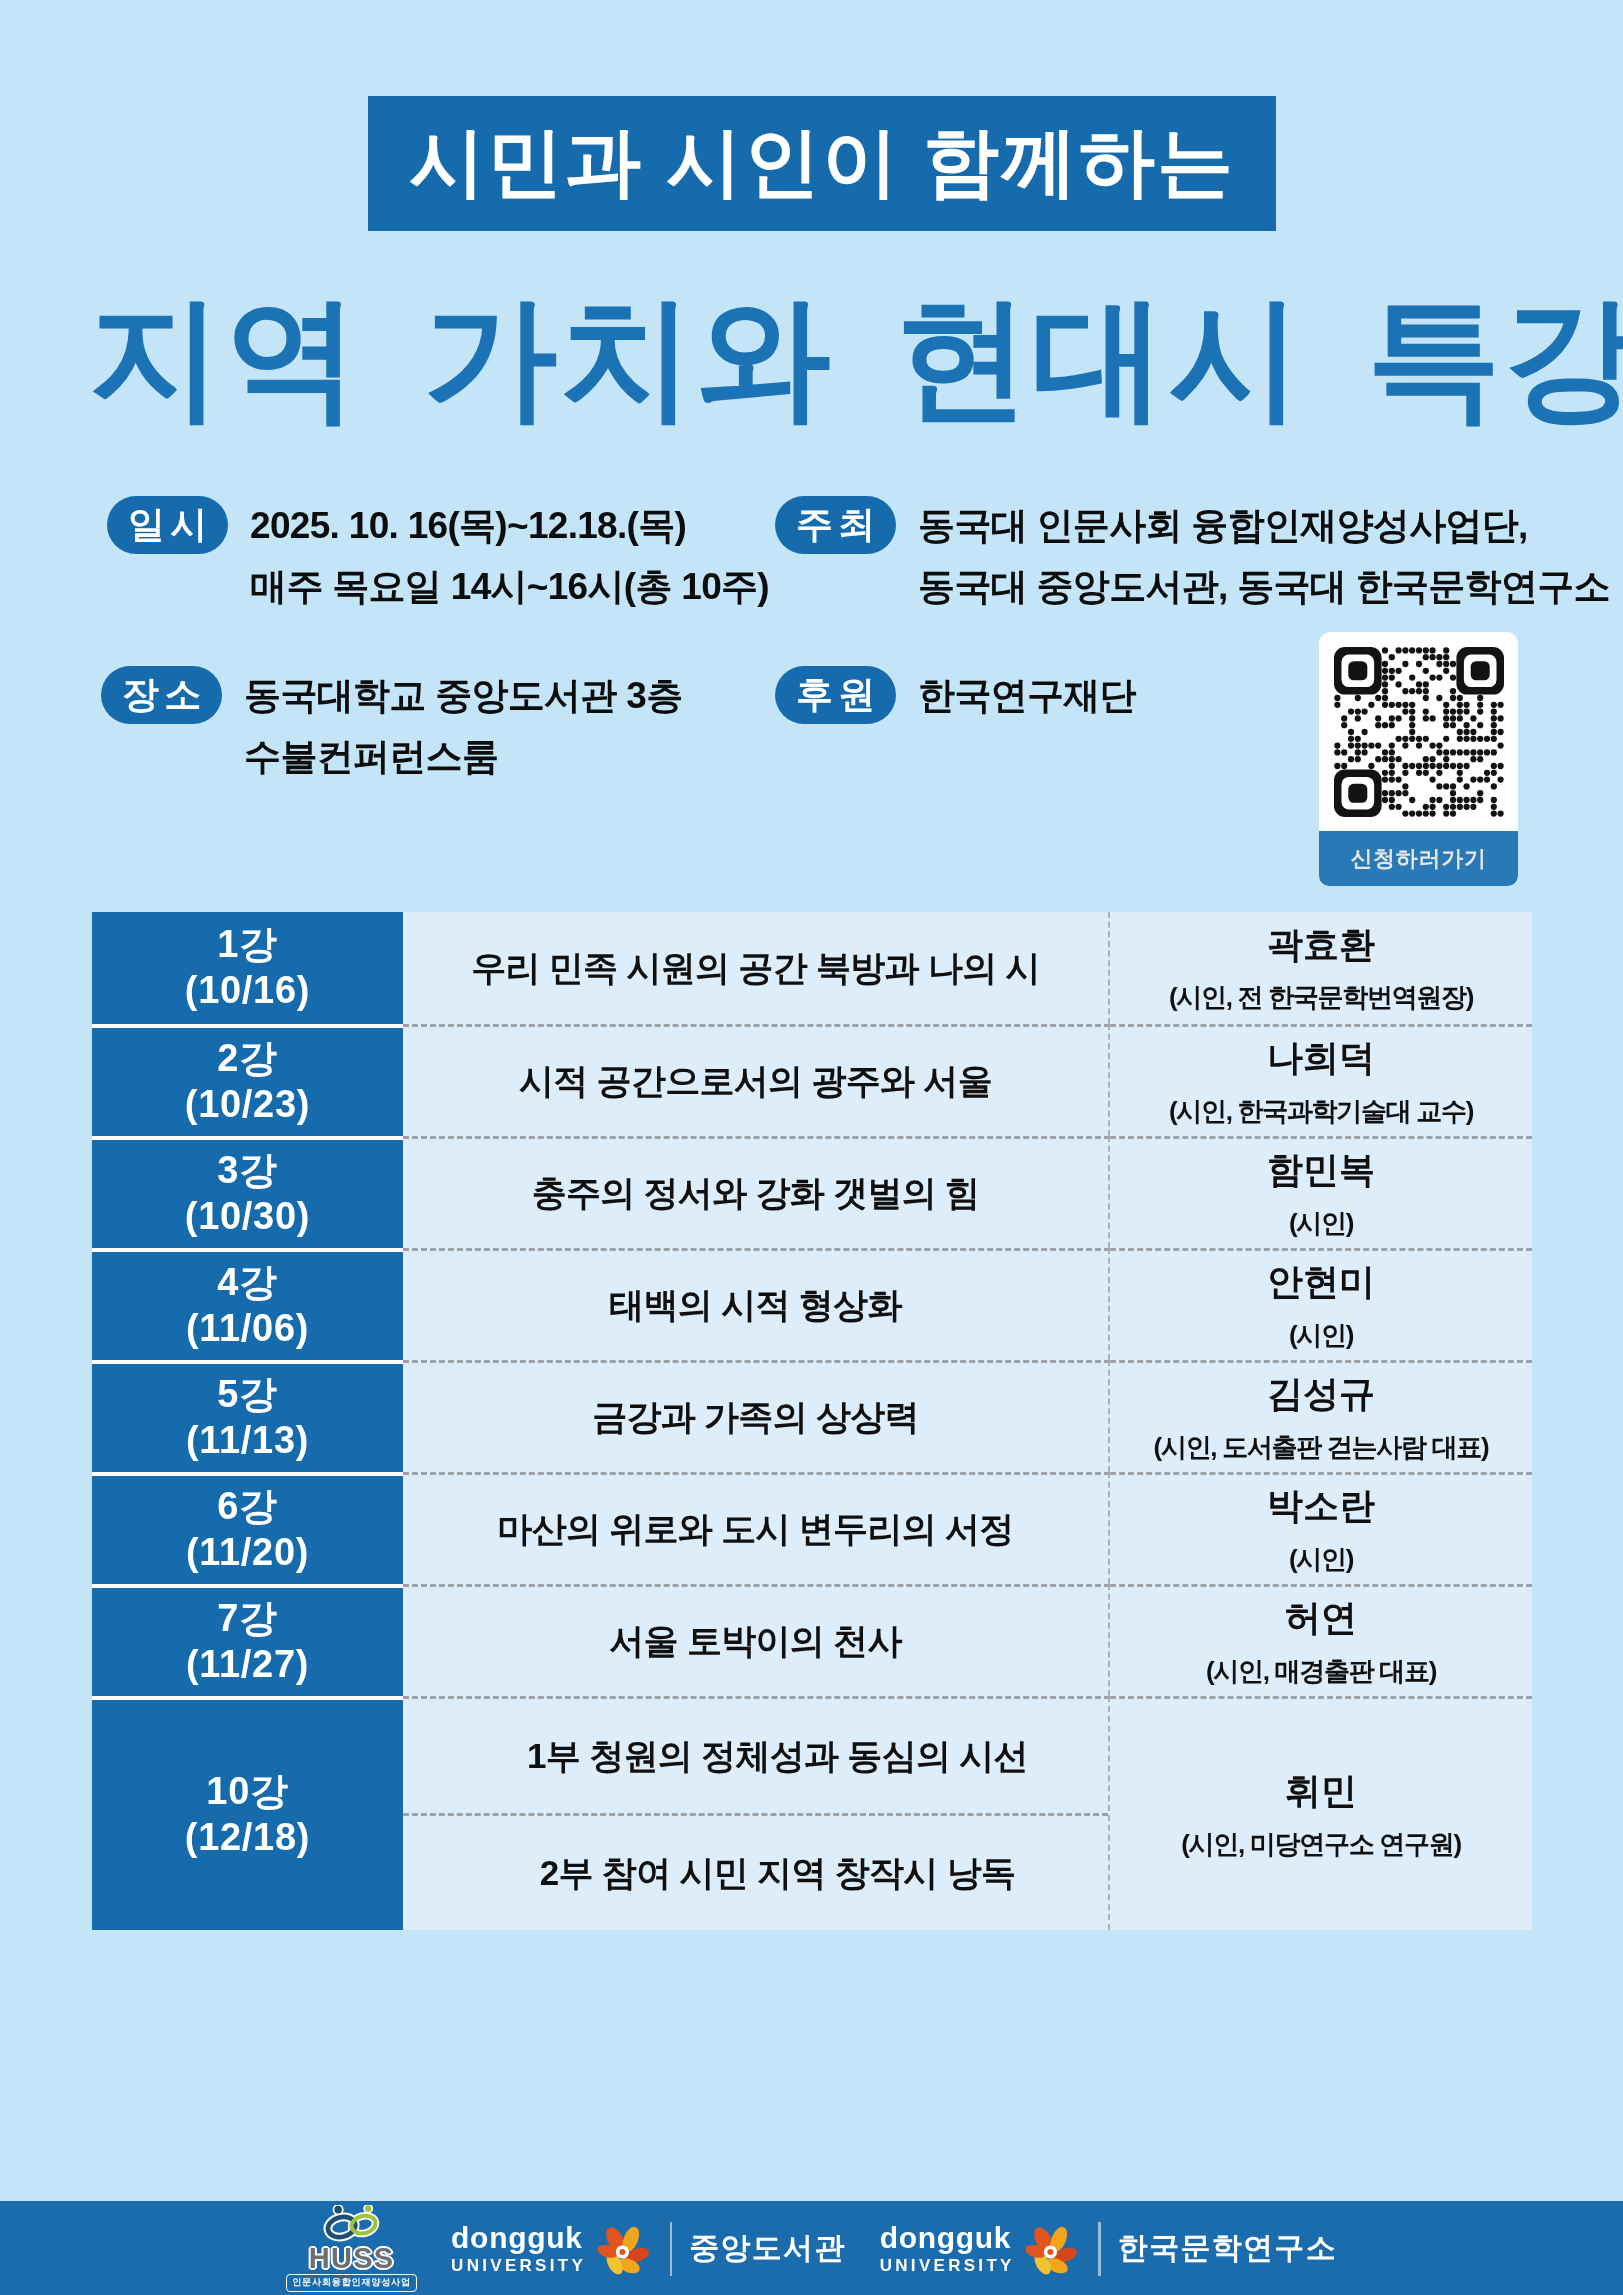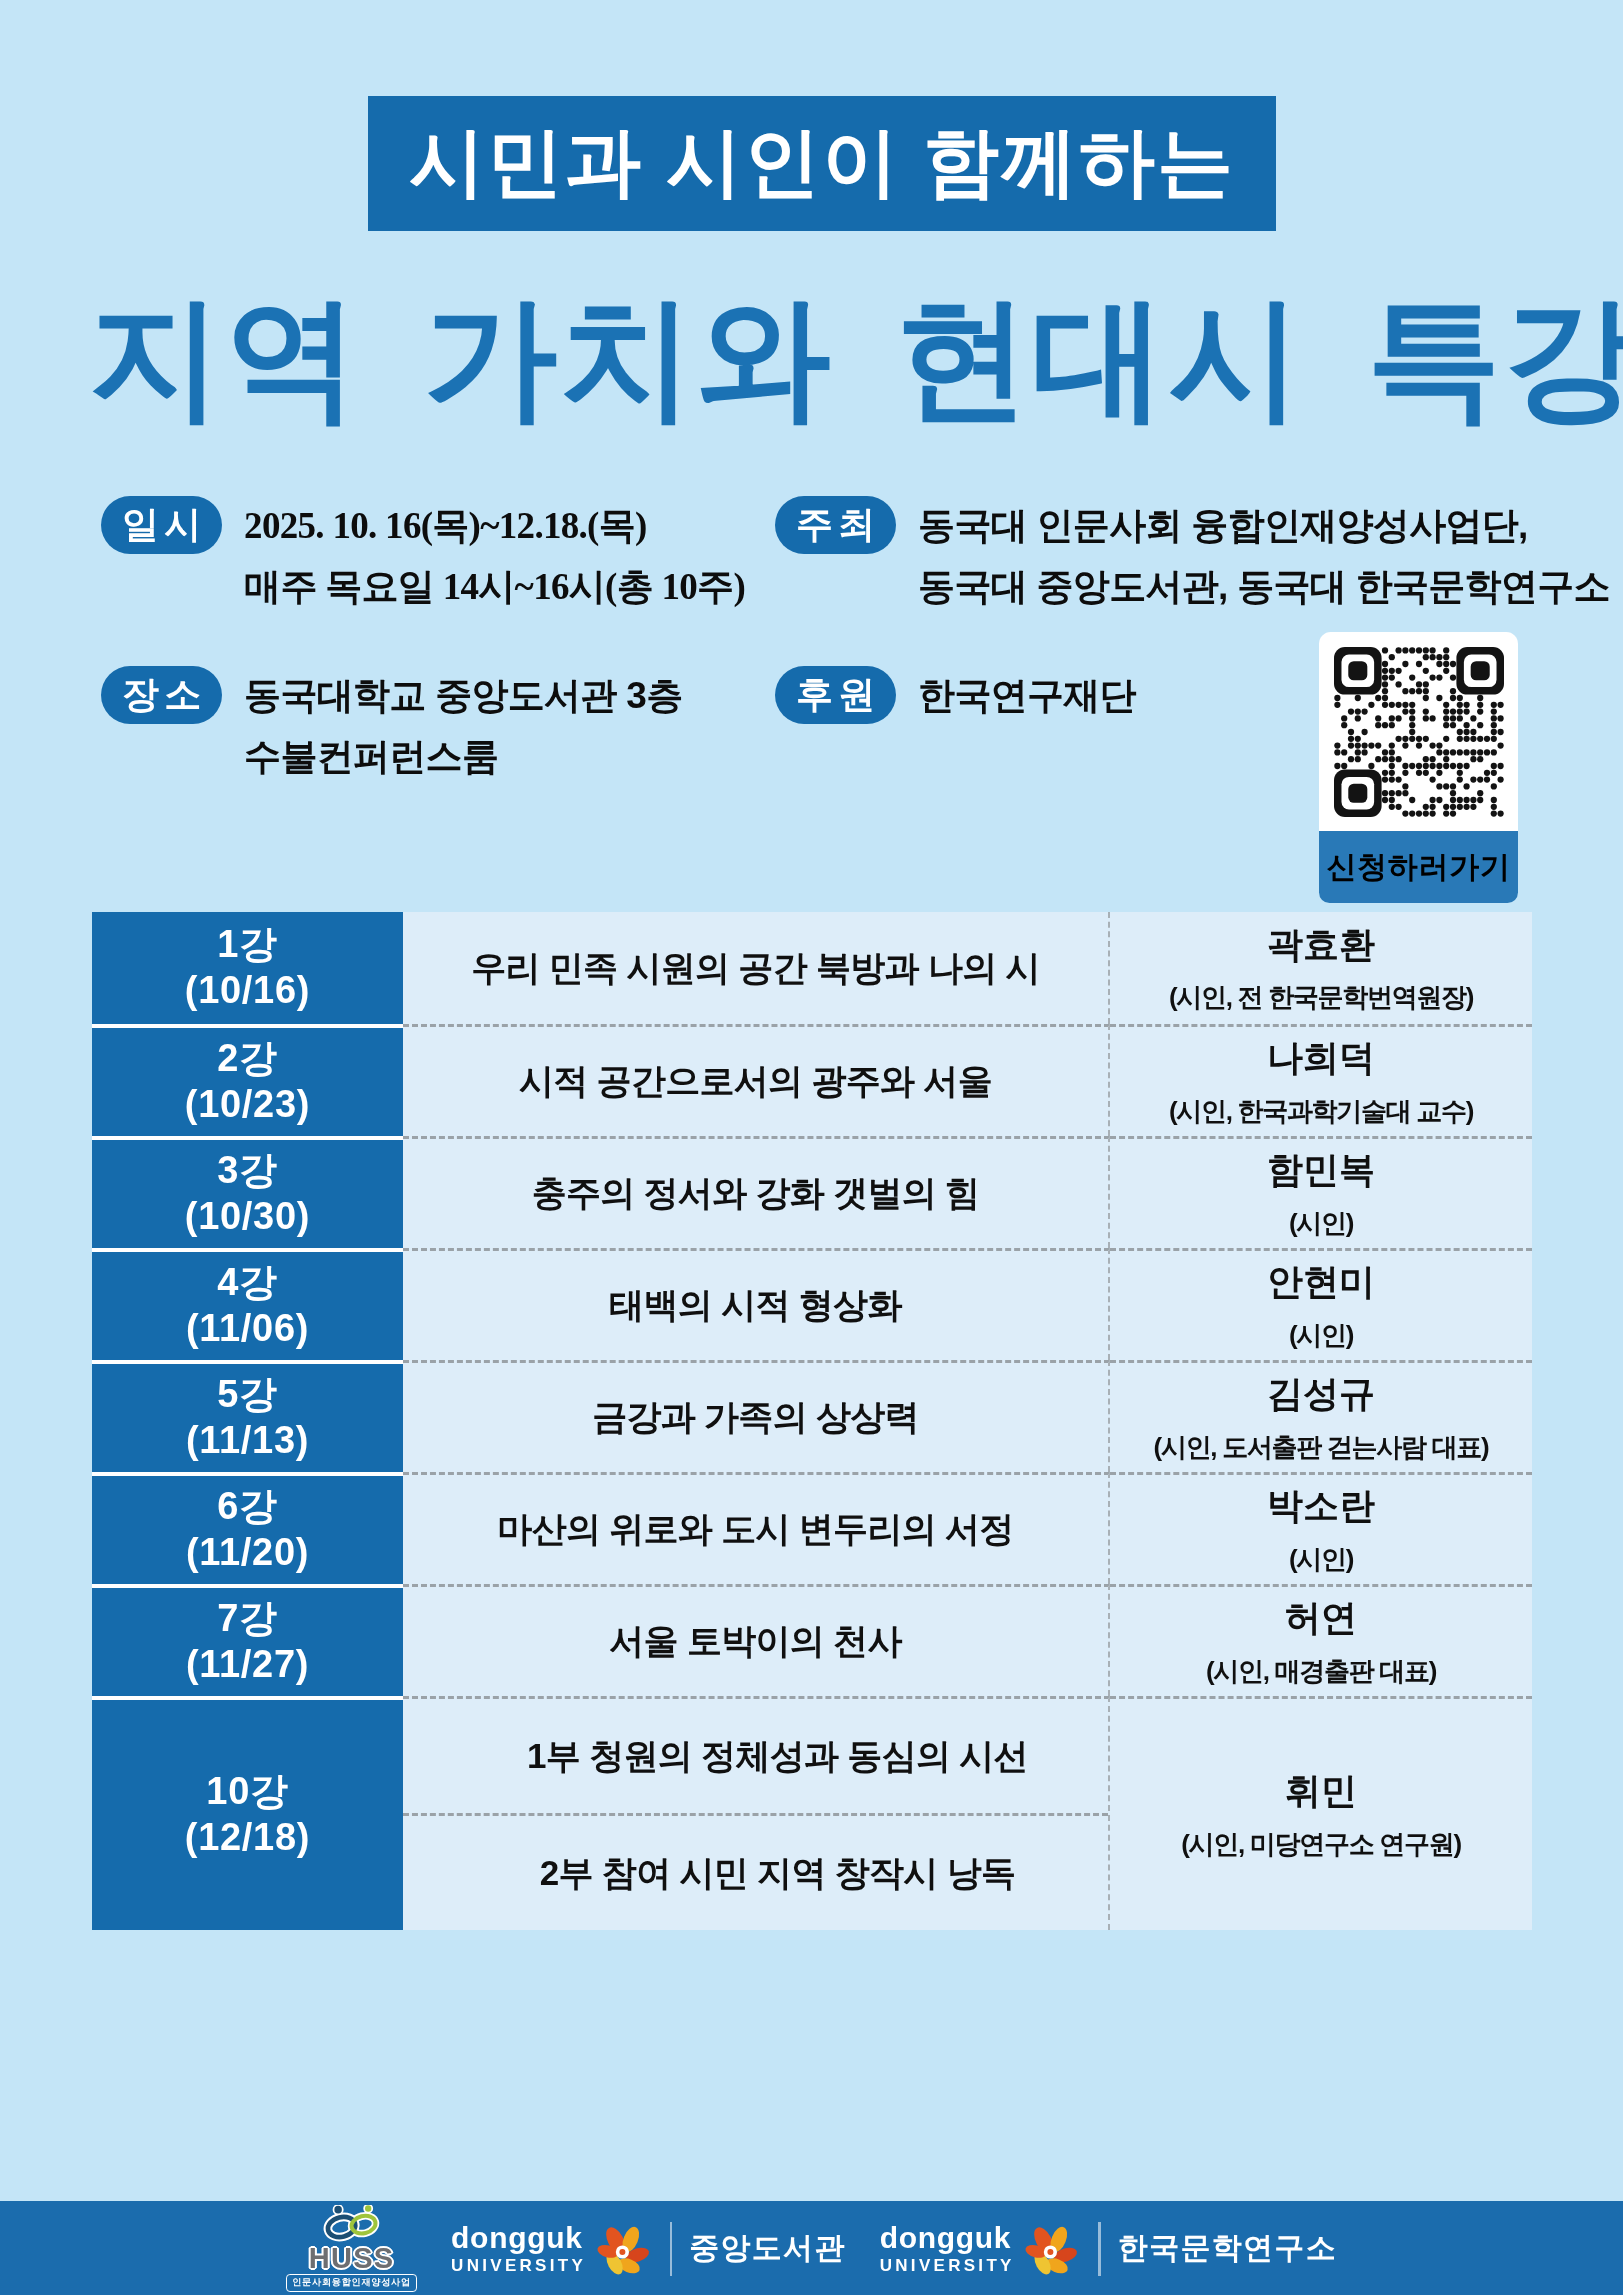--- a/index.html
+++ b/index.html
@@ -31,34 +31,34 @@
   .badge {
     flex:none; background:#156bac; color:#fff;
     font-size:37px; font-weight:800; letter-spacing:5.2px;
     padding:6.5px 15.7px 6.5px 21px; border-radius:29px; line-height:1.2;
     margin-top:1.3px;
   }
   .info-lines {
     margin-left:22px; font-size:37px; font-weight:700; color:#0d0d0d;
     line-height:1.66; letter-spacing:-0.7px; white-space:nowrap;
   }
-  #info-ilsi   { left:101px;  top:495px;font-family:Liberation Serif, serif;  }
+  #info-ilsi   { left:107px;  top:495px;  }
   #info-juchoe { left:775px; top:495px;  }
   #info-jangso { left:101px;  top:665px; }
   #info-huwon  { left:775px; top:665px; }
 
   
   .qr-card { position:absolute; left:1319px; top:632px; width:199px; }
   .qr-box {
     width:199px; height:199px; background:#fff; border-radius:11.8px 11.8px 0 0;
     display:flex; align-items:center; justify-content:center;
   }
   .qr-label {
-    height:72px; background:#2979b7; border-radius:0 0 10.5px 10.5px;
-    color:#000000; font-size:30px; font-weight:700; letter-spacing:0.7px;
+    height:55px; background:#2979b7; border-radius:0 0 10.5px 10.5px;
+    color:#e5e5e5; font-size:22px; font-weight:700; letter-spacing:0.7px;
     display:flex; align-items:center; justify-content:center;
   }
 
   
   .schedule { position:absolute; left:92px; top:912px; width:1440px; }
   .s-row { display:flex; height:112px; box-sizing:border-box; }
   .s-row.tall { height:234px; }
   .c-session {
     width:311px; box-sizing:border-box; background:#156bac; color:#fff;
     display:flex; flex-direction:column; align-items:center; justify-content:center;

